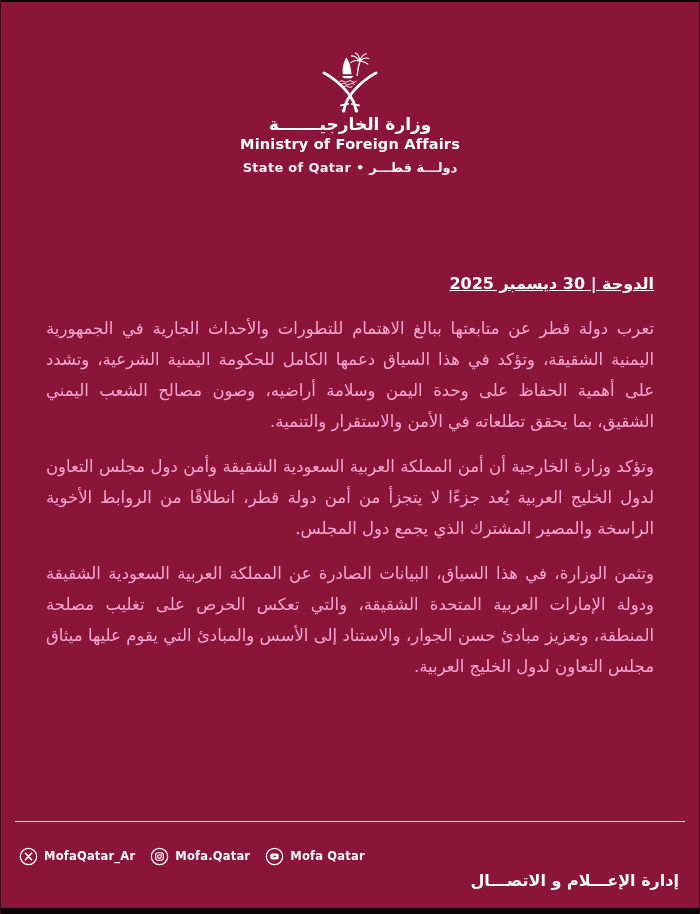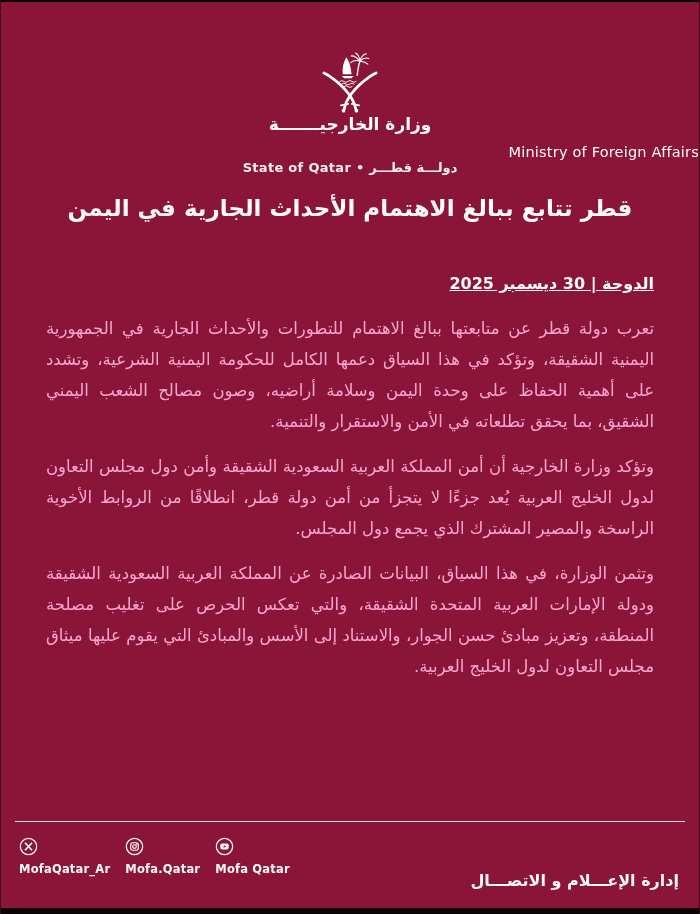--- a/index.html
+++ b/index.html
@@ -16,43 +16,43 @@
   }
   .edge-bar{position:absolute;left:0;right:0;background:#0b0306;}
   .edge-bar.top{top:0;height:2px;}
   .edge-bar.bottom{bottom:0;height:6px;}
 
   
   .emblem{position:absolute;top:52px;left:50%;transform:translateX(-50%);width:62px;height:62px;}
   .emblem svg{width:100%;height:100%;}
   .ministry-ar{position:absolute;top:114px;left:0;right:0;text-align:center;
     font-size:17px;font-weight:600;direction:rtl;}
-  .ministry-en{position:absolute;top:136px;left:0;right:0;text-align:right;
-    font-size:14.5px;font-weight:400;letter-spacing:.2px;margin-top:8px;}
+  .ministry-en{position:absolute;top:136px;left:0;right:0;text-align:center;
+    font-size:14.5px;font-weight:700;letter-spacing:.2px;}
   .state-line{position:absolute;top:160px;left:0;right:0;text-align:center;
     font-size:13px;font-weight:600;direction:ltr;letter-spacing:.3px;opacity:.95;}
 
   
   .title{position:absolute;top:191px;left:0;right:0;text-align:center;
     direction:rtl;font-size:23px;font-weight:700;line-height:34px;}
   .dateline{position:absolute;top:274px;right:45px;direction:rtl;
     font-size:16px;font-weight:700;text-decoration:underline;}
 
   
   .body-text{position:absolute;top:313px;right:45px;left:45px;max-height:502px;overflow:hidden;}
   .body-text p{margin:0 0 14px;direction:rtl;text-align:justify;
     font-size:16.5px;line-height:31px;font-weight:500;color:#f9a8d4;}
 
   
   .footer-divider{position:absolute;top:821px;left:14px;right:14px;height:1px;
     background:rgba(255,255,255,.85);}
   .footer{position:absolute;top:841px;left:18px;right:20px;height:30px;
     display:flex;align-items:center;justify-content:space-between;}
   .social{display:flex;align-items:center;gap:15px;}
-  .social-item{display:flex;align-items:flex-start;gap:6px;cursor:pointer;flex-direction:column;}
+  .social-item{display:flex;align-items:center;gap:6px;cursor:pointer;}
   .social-item svg{width:19px;height:19px;display:block;}
   .social-label{font-size:11.5px;font-weight:700;letter-spacing:.2px;white-space:nowrap;}
   .dept{direction:rtl;font-size:16px;font-weight:600;margin-top:48px;}
 </style>
 </head>
 <body>
 
 <div class="page">
   <div class="edge-bar top"></div>
 
@@ -80,21 +80,20 @@
       <path d="M77.5,103.5 L63.5,100.5" stroke-width="3.4"></path>
       <circle cx="47.5" cy="113.5" r="3.6" fill="#FFFFFF" stroke="none"></circle>
       <circle cx="72.5" cy="113.5" r="3.6" fill="#FFFFFF" stroke="none"></circle>
     </svg>
   </div>
 
   <div class="ministry-ar">وزارة الخارجيـــــــة</div>
   <div class="ministry-en">Ministry of Foreign Affairs</div>
   <div class="state-line">State of Qatar • دولـــة قطـــر</div>
 
-  <div class="title">قطر تتابع ببالغ الاهتمام الأحداث الجارية في اليمن</div>
   <div class="dateline">الدوحة | 30 ديسمبر 2025</div>
 
   <div class="body-text">
     <p>تعرب دولة قطر عن متابعتها ببالغ الاهتمام للتطورات والأحداث الجارية في الجمهورية اليمنية الشقيقة، وتؤكد في هذا السياق دعمها الكامل للحكومة اليمنية الشرعية، وتشدد على أهمية الحفاظ على وحدة اليمن وسلامة أراضيه، وصون مصالح الشعب اليمني الشقيق، بما يحقق تطلعاته في الأمن والاستقرار والتنمية.</p>
     <p>وتؤكد وزارة الخارجية أن أمن المملكة العربية السعودية الشقيقة وأمن دول مجلس التعاون لدول الخليج العربية يُعد جزءًا لا يتجزأ من أمن دولة قطر، انطلاقًا من الروابط الأخوية الراسخة والمصير المشترك الذي يجمع دول المجلس.</p>
     <p>وتثمن الوزارة، في هذا السياق، البيانات الصادرة عن المملكة العربية السعودية الشقيقة ودولة الإمارات العربية المتحدة الشقيقة، والتي تعكس الحرص على تغليب مصلحة المنطقة، وتعزيز مبادئ حسن الجوار، والاستناد إلى الأسس والمبادئ التي يقوم عليها ميثاق مجلس التعاون لدول الخليج العربية.</p>
   </div>
 
   <div class="footer-divider"></div>
 

